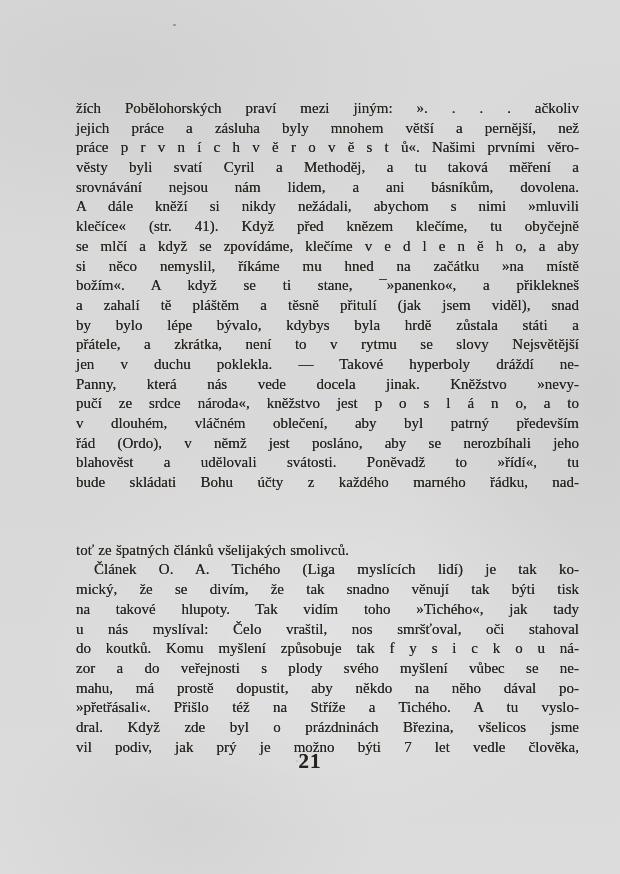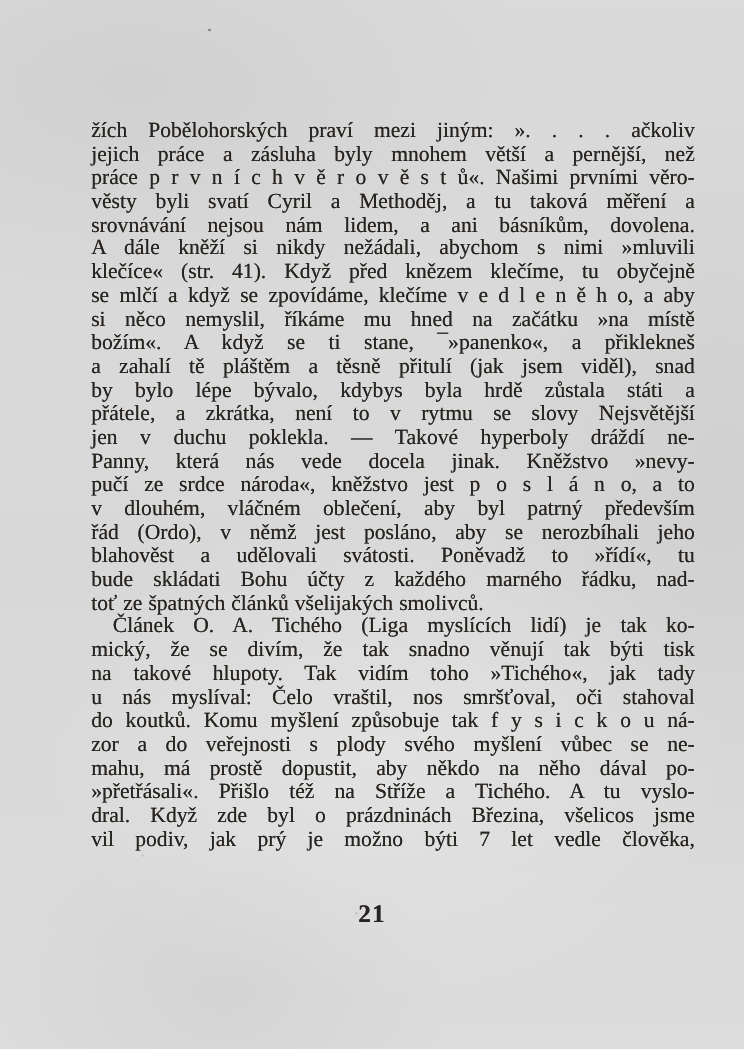--- a/index.html
+++ b/index.html
@@ -28,33 +28,34 @@
   .speck.s1 { left: 173px; top: 24px;  width: 3px; height: 2px; }
   .speck.s2 { left: 296px; top: 760px; width: 2px; height: 2px; opacity: .35; }
   .speck.s3 { left: 118px; top: 712px; width: 2px; height: 2px; opacity: .3; }
 
   .text-block {
     position: absolute;
     left: 76px;
     top: 99px;
     width: 503px;
     color: #27231f;
-    font-size: 18px;
+    font-size: 15px;
     line-height: 19.7px;
     text-shadow: 0 0 0.45px rgba(39,35,31,0.8);
   }
   .line {
     text-align: justify;
     text-align-last: justify;
     height: 19.7px;
     overflow: visible;
     word-spacing: 0.5px;
   }
   .line.flush {
     text-align-last: left;
+    margin-top: 48px;
   }
   .line.indent {
     text-indent: 18px;
   }
   .page-number {
     position: absolute;
     left: 0;
     top: 749px;
     width: 620px;
     text-align: center;

